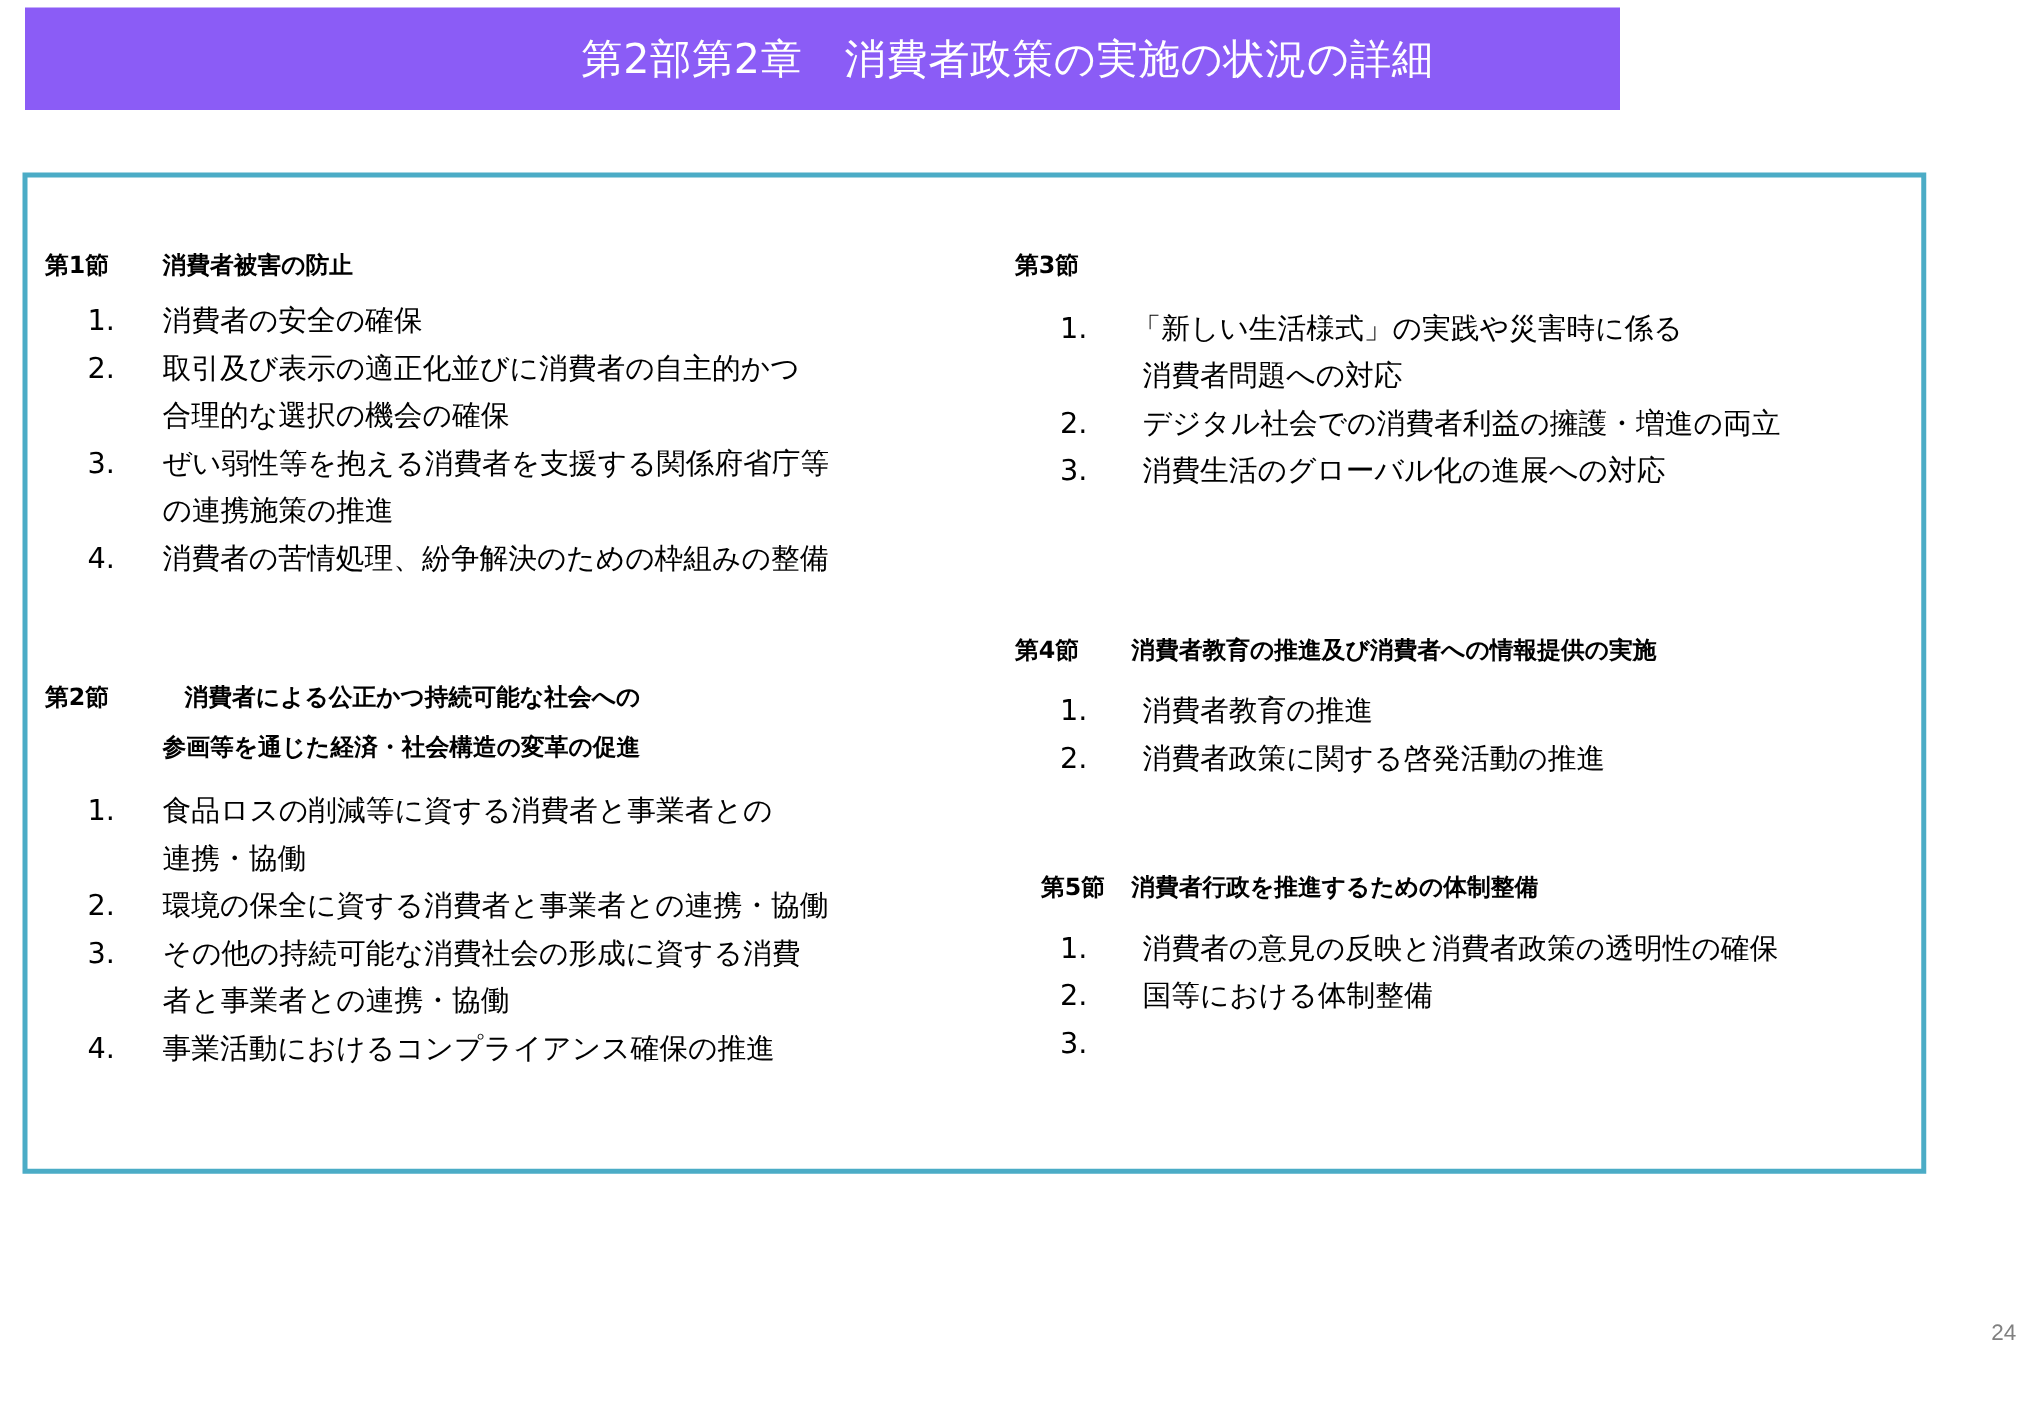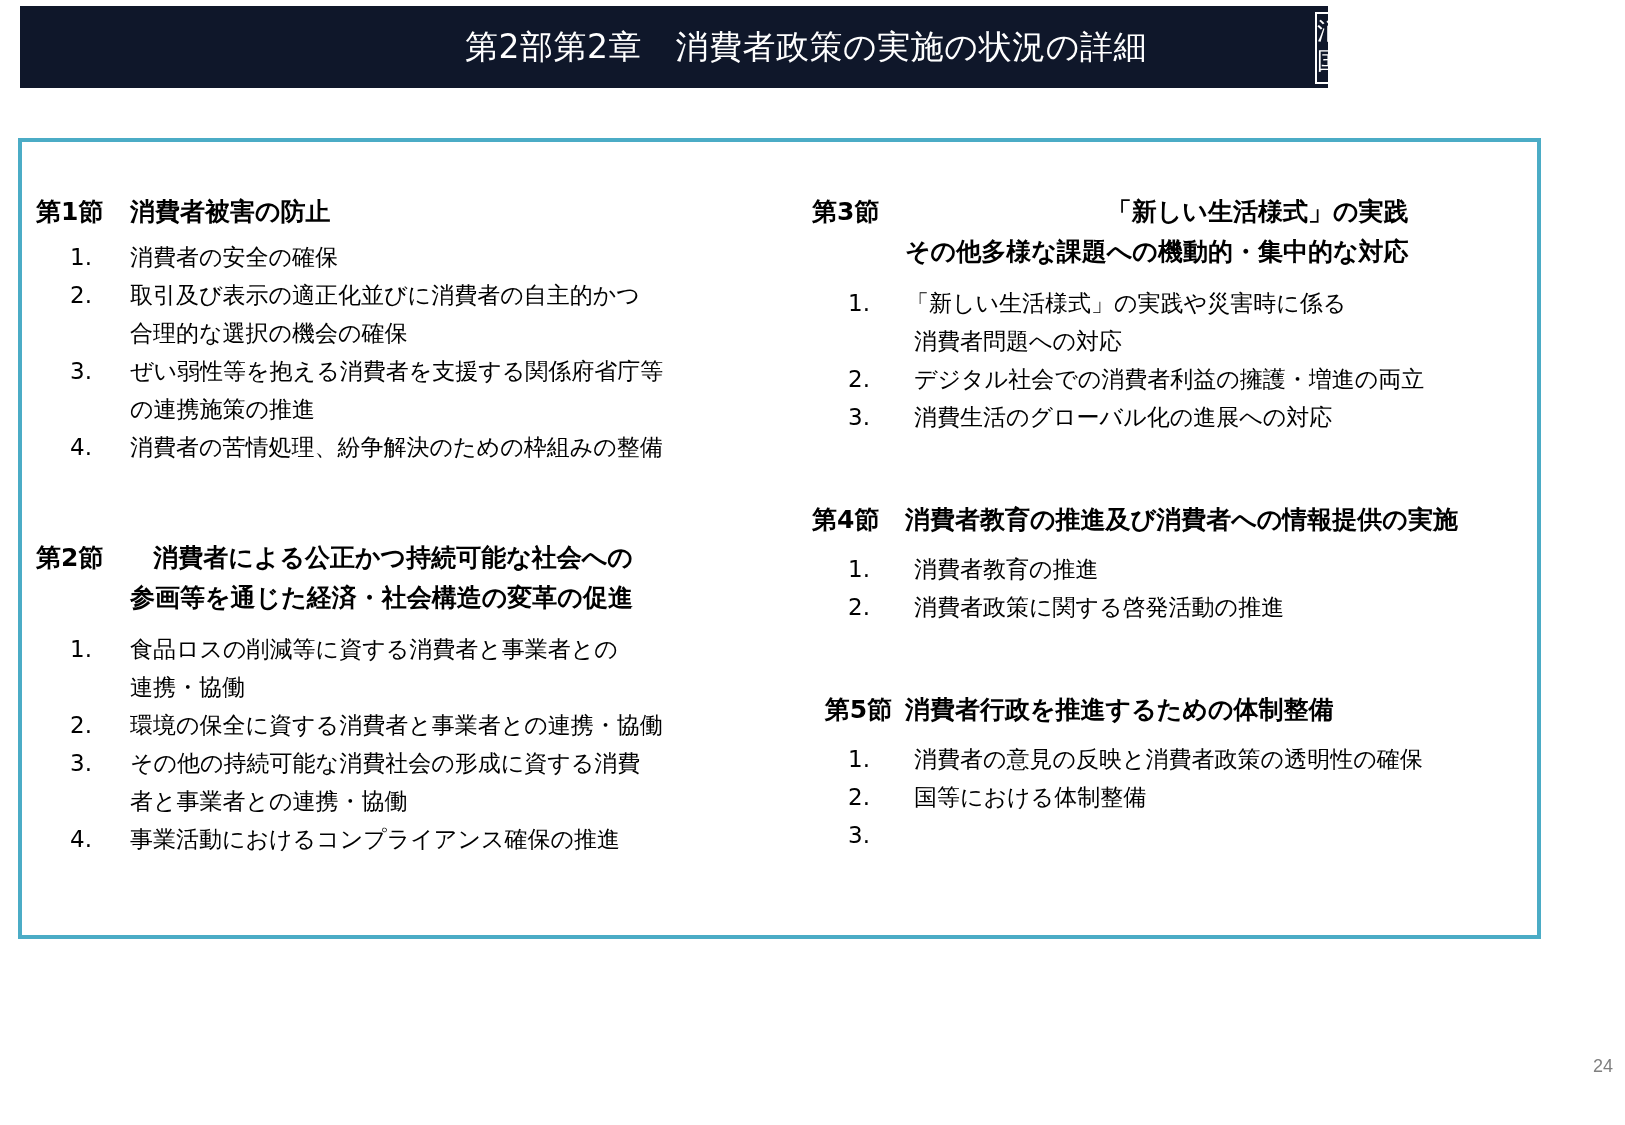--- a/index.html
+++ b/index.html
@@ -4,39 +4,38 @@
   <style>
     html, body { margin: 0; padding: 0; }
     body {
       width: 1625px; height: 1125px; position: relative; overflow: hidden;
       background: #ffffff;
       font-family: "DejaVu Sans", "Liberation Sans", sans-serif;
       color: #000;
     }
     .header-bar {
       position: absolute; left: 20px; top: 6px; width: 1276px; height: 82px;
-      background: #0f172a;
-      padding-left: 32px;
+      background: #8b5cf6;
     }
     .header-title {
       position: absolute; left: 0; top: 0; width: 1572px; height: 82px;
       line-height: 82px; text-align: center; color: #ffffff;
       font-size: 33px; letter-spacing: 0.5px;
     }
     .badge {
       position: absolute; left: 1295px; top: 6px; width: 221px; height: 66px;
       border: 2px solid #ffffff; color: #ffffff; text-align: left;
       font-size: 24px; line-height: 30px; padding-top: 2px; box-sizing: content-box;
     }
     .main-box {
       position: absolute; left: 18px; top: 138px; width: 1515px; height: 793px;
       border: 4px solid #4BACC6; background: #fff;
     }
     .section { position: absolute; }
-    .sec-head { display: flex; font-weight: bold; font-size: 25px; line-height: 40px; }
+    .sec-head { display: flex; font-weight: bold; font-size: 19px; line-height: 40px; }
     .sec-num { flex: 0 0 auto; }
     .sec-title-lines { display: flex; flex-direction: column; align-items: flex-end; }
     .items { margin-top: 12px; }
     .item { display: flex; font-size: 23px; line-height: 38px; }
     .item-num { flex: 0 0 auto; }
     .item-text-lines { display: flex; flex-direction: column; }
     .page-num {
       position: absolute; right: 12px; top: 1056px; font-size: 18px; color: #808080;
       font-family: "Liberation Sans", sans-serif;
     }
@@ -125,24 +124,20 @@
       <div class="item-text-lines">
           <span>事業活動におけるコンプライアンス確保の推進</span>
         </div>
     </div>
   </div>
 </div>
 
 <div class="section" style="left:812px; top:192px;">
   <div class="sec-head">
     <span class="sec-num" style="width:93px;">第3節</span>
-    <div class="sec-title-lines">
-      <span style="margin-left:-8px;">「新しい生活様式」の実践</span>
-      <span>その他多様な課題への機動的・集中的な対応</span>
-    </div>
   </div>
   <div class="items">
     <div class="item">
       <span class="item-num" style="margin-left:36px;width:66px;">1.</span>
       <div class="item-text-lines">
         <span style="margin-left:-8px;">「新しい生活様式」の実践や災害時に係る</span>
         <span>消費者問題への対応</span>
       </div>
     </div>
     <div class="item">

